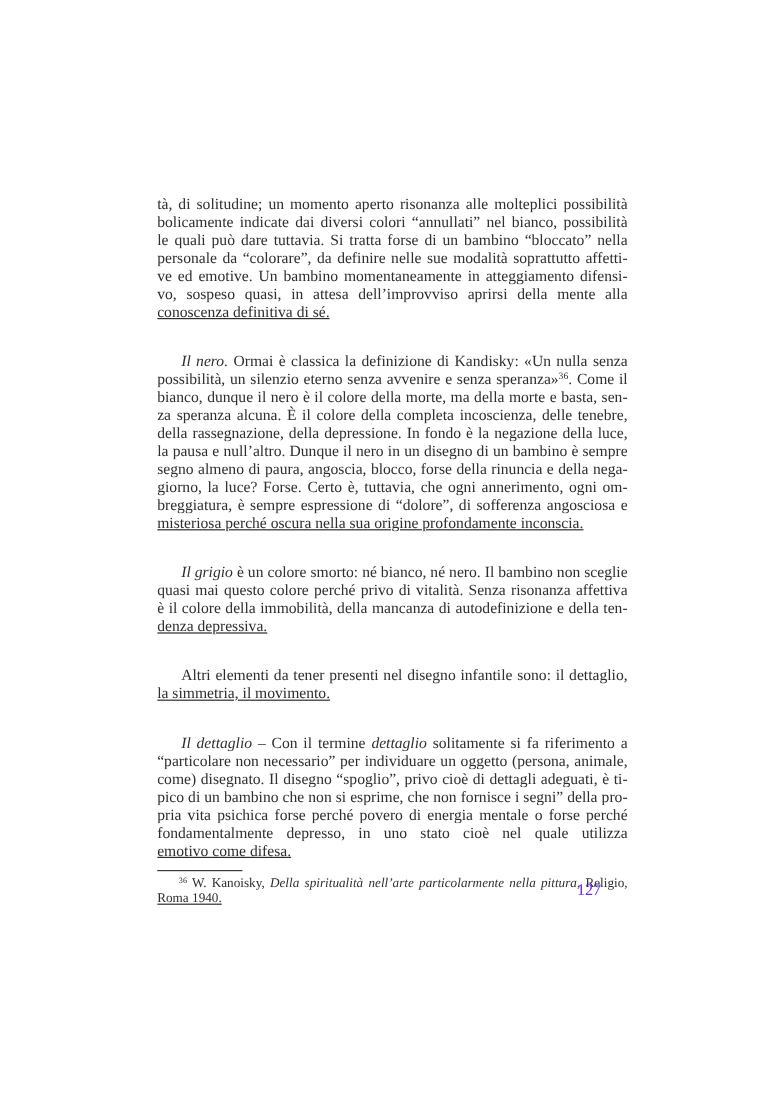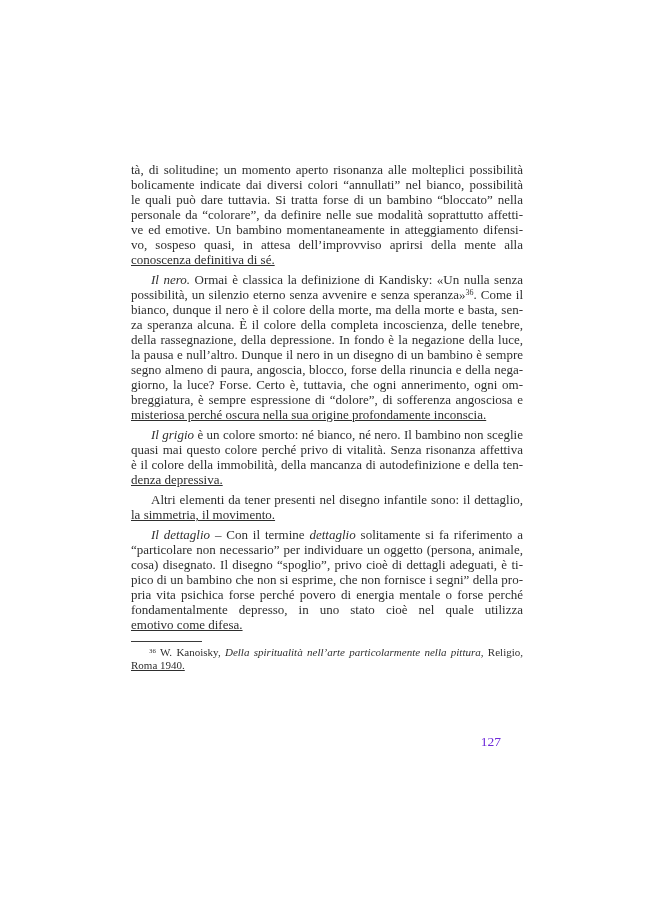--- a/index.html
+++ b/index.html
@@ -25,21 +25,21 @@
   }
   .text-block {
     position: absolute;
     left: 131px;
     top: 162px;
     width: 392px;
     color: var(--ink);
     font-size: 13px;
   }
   .para { margin: 0; }
-  .para.gap { margin-top: 5px; }
+  .para.gap { margin-top: 26px; }
   .line {
     height: 15px;
     line-height: 15px;
     text-align: justify;
     text-align-last: justify;
     overflow: hidden;
     white-space: normal;
   }
   .para .line:last-child,
   .footnote .line:last-child {
@@ -114,21 +114,21 @@
           <div class="line">è il colore della immobilità, della mancanza di autodefinizione e della ten-</div>
           <div class="line">denza depressiva.</div>
         </div>
         <div class="para gap indent">
           <div class="line">Altri elementi da tener presenti nel disegno infantile sono: il dettaglio,</div>
           <div class="line">la simmetria, il movimento.</div>
         </div>
         <div class="para gap indent">
           <div class="line"><em>Il dettaglio</em> – Con il termine <em>dettaglio</em> solitamente si fa riferimento a quel</div>
           <div class="line">“particolare non necessario” per individuare un oggetto (persona, animale,</div>
-          <div class="line">cosa) disegnato. Il disegno “spoglio”, privo cioè di dettagli adeguati, è ti-</div>
+          <div class="line">come) disegnato. Il disegno “spoglio”, privo cioè di dettagli adeguati, è ti-</div>
           <div class="line">pico di un bambino che non si esprime, che non fornisce i segni” della pro-</div>
           <div class="line">pria vita psichica forse perché povero di energia mentale o forse perché</div>
           <div class="line">fondamentalmente depresso, in uno stato cioè nel quale utilizza l’isolamento</div>
           <div class="line">emotivo come difesa.</div>
         </div>
       </div>
     <div class="footnote-sep"></div>
     <div class="footnote" id="footnote">
         <div class="line"><sup>36</sup> W. Kanoisky, <em>Della spiritualità nell’arte particolarmente nella pittura</em>, Religio,</div>
         <div class="line">Roma 1940.</div>

